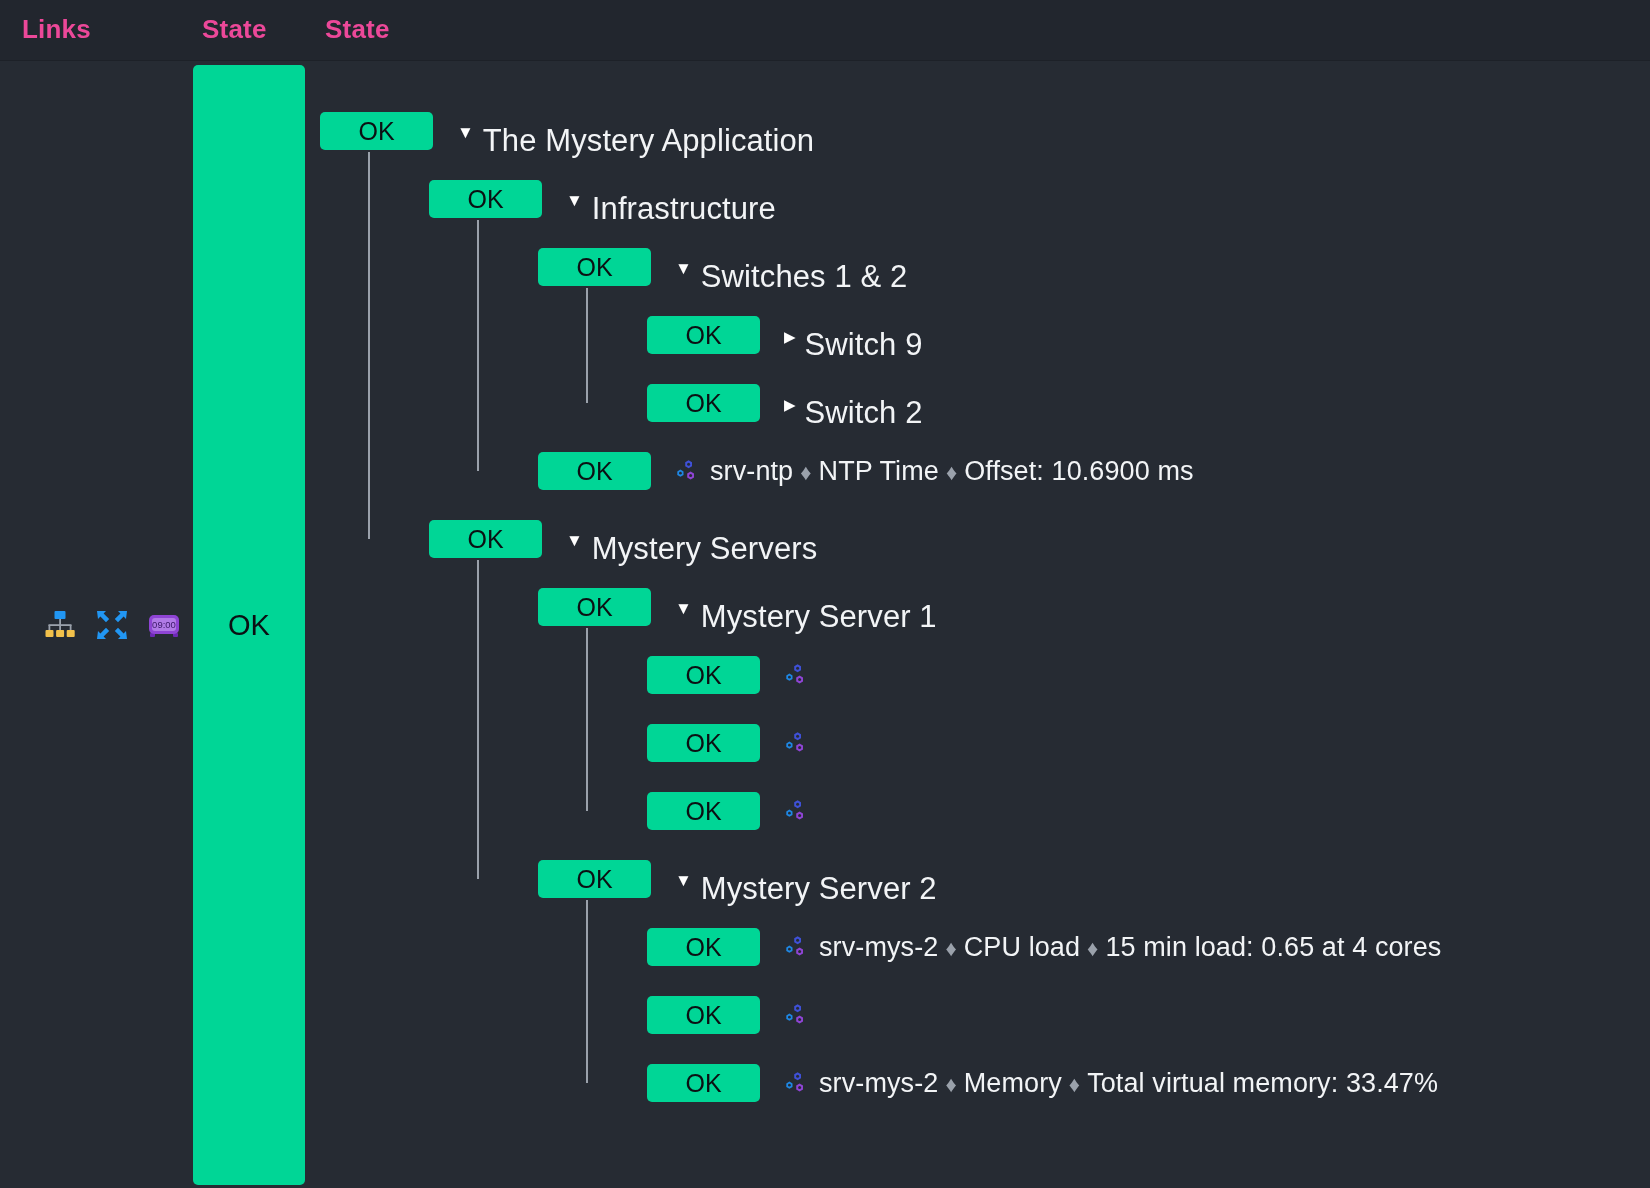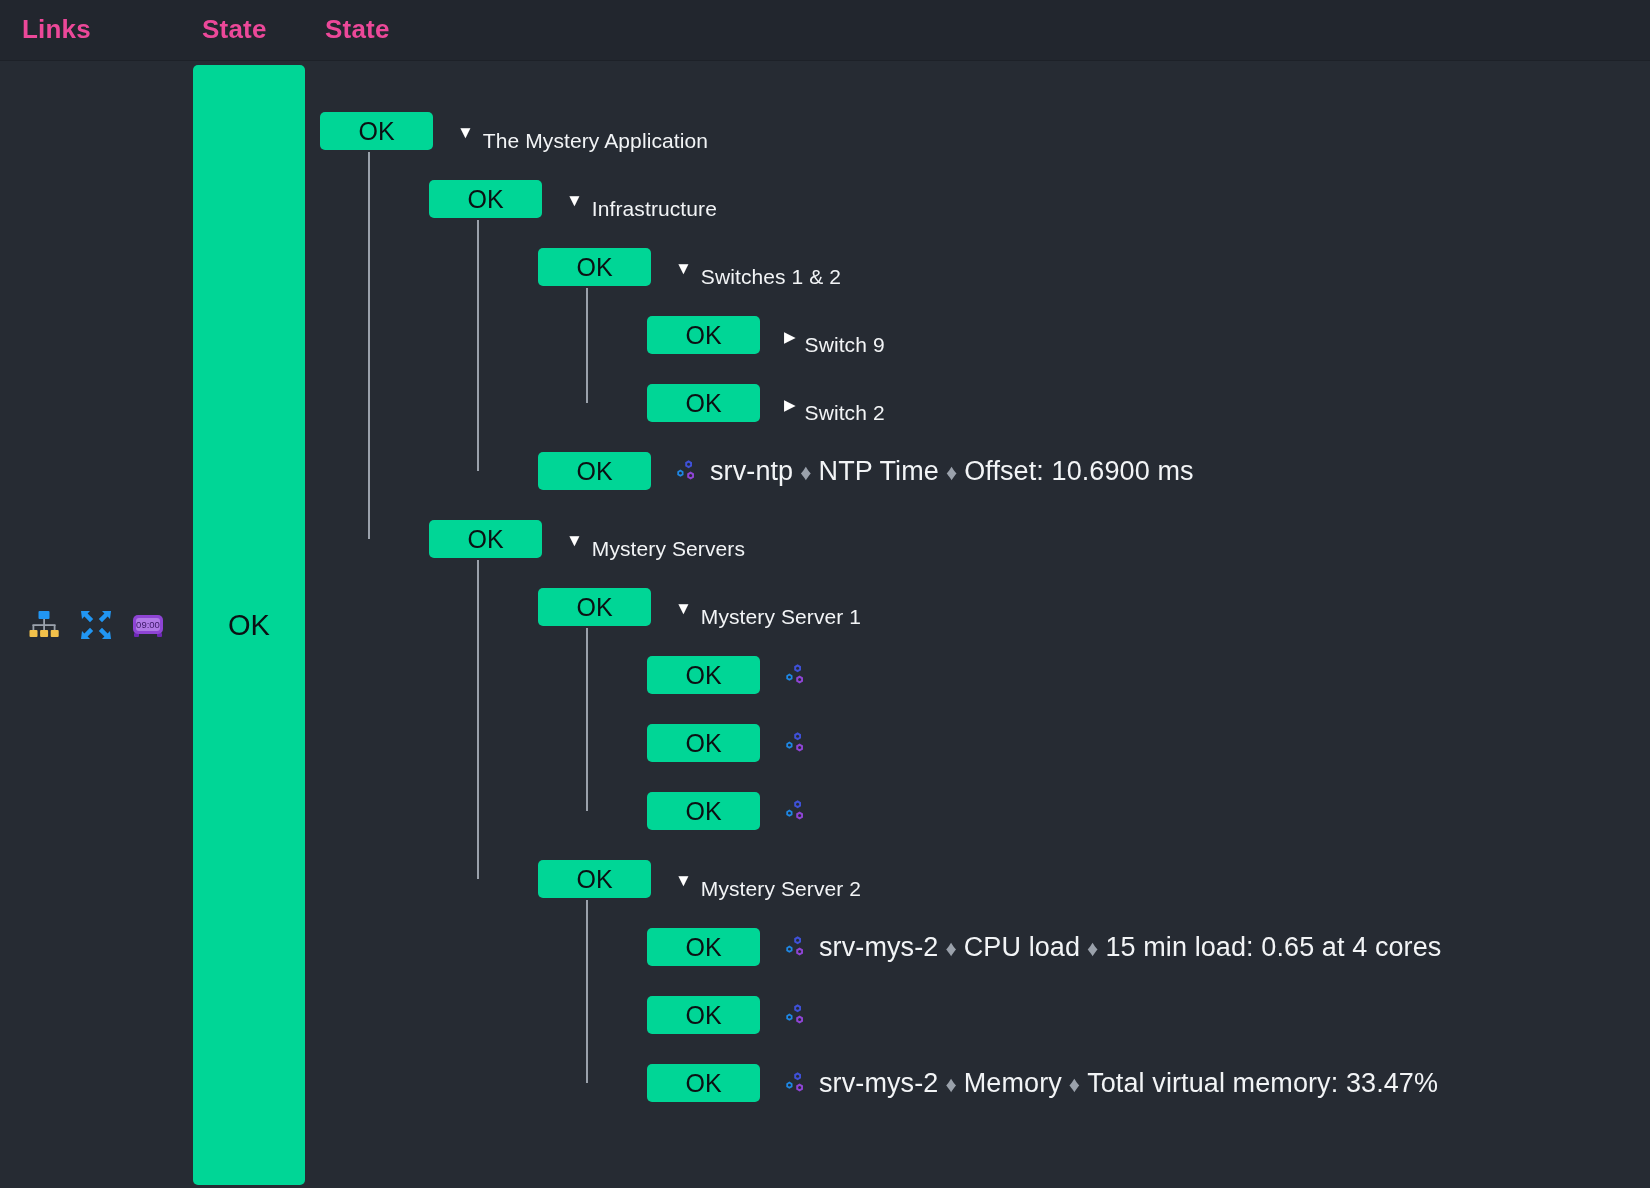--- a/index.html
+++ b/index.html
@@ -36,21 +36,21 @@
 
   
   .board {
     position: relative;
     height: 1128px;
   }
 
   
   .links-cell {
     position: absolute;
-    left: 0;
+    left: 16px;
     top: 0;
     width: 192px;
     height: 1128px;
     display: flex;
     align-items: center;
     justify-content: center;
     gap: 14px;
   }
   .icon-btn {
     width: 38px;
@@ -121,21 +121,21 @@
     font-size: 17px;
     color: #ffffff;
     line-height: 1;
     cursor: pointer;
     display: inline-block;
     transform: translateY(1px);
   }
   .caret.collapsed { font-size: 15px; }
 
   .label {
-    font-size: 21px;
+    font-size: 31px;
     color: #f2f4f6;
     font-weight: 400;
     letter-spacing: .1px;
     margin-top: 20px;
   }
 
   
   .svc-icon {
     flex: 0 0 auto;
     margin-left: 24px;

